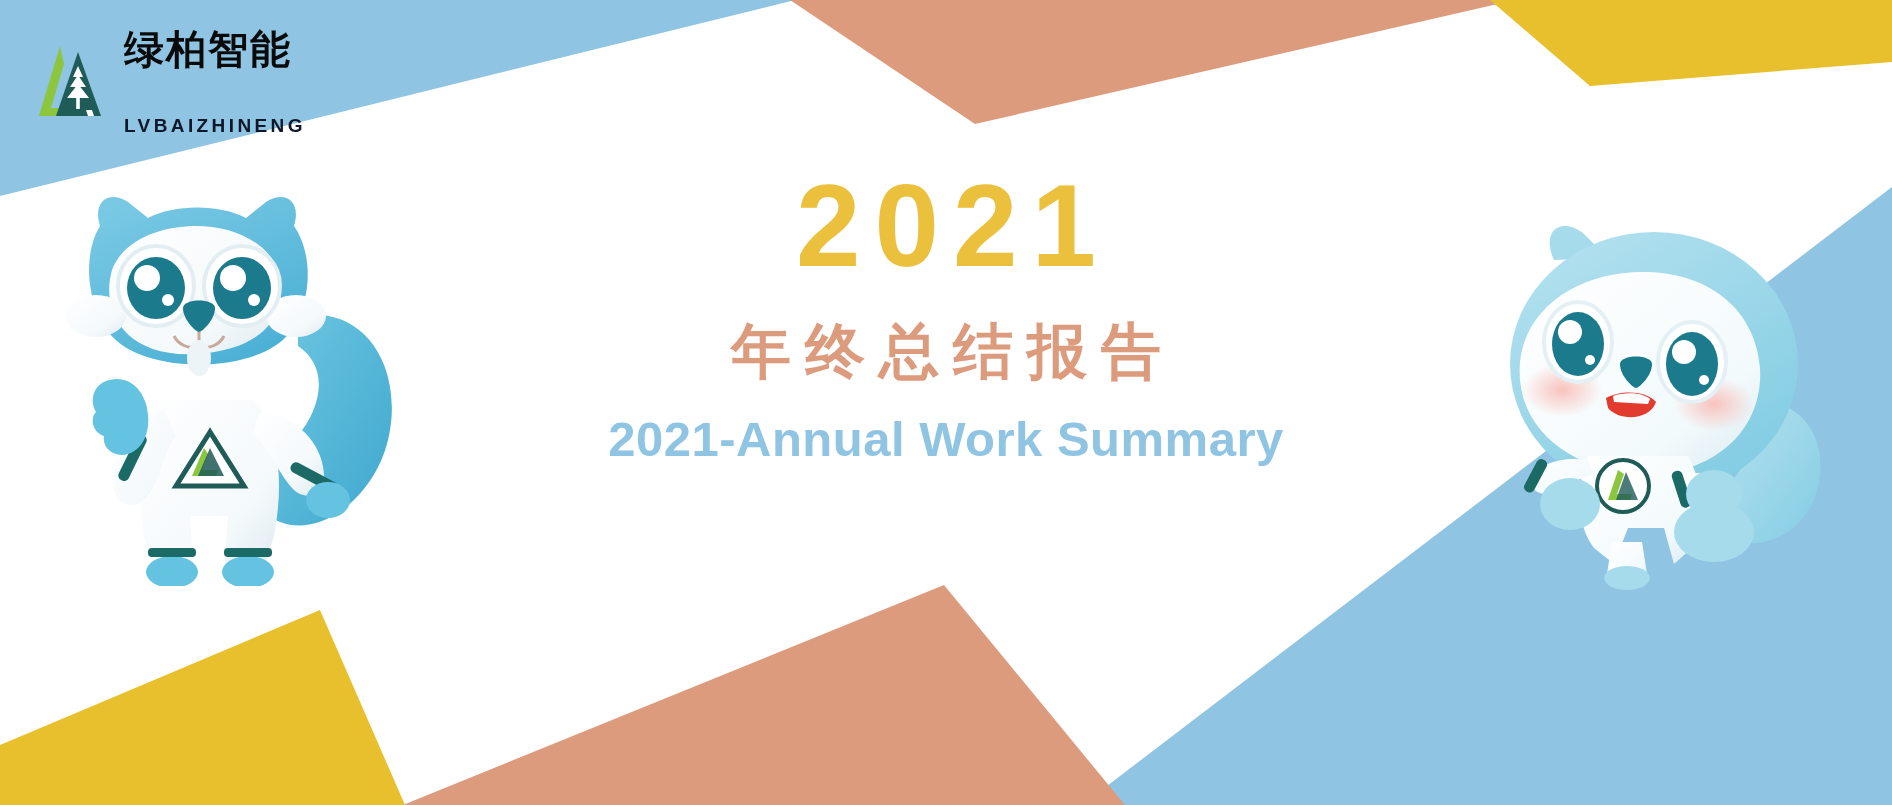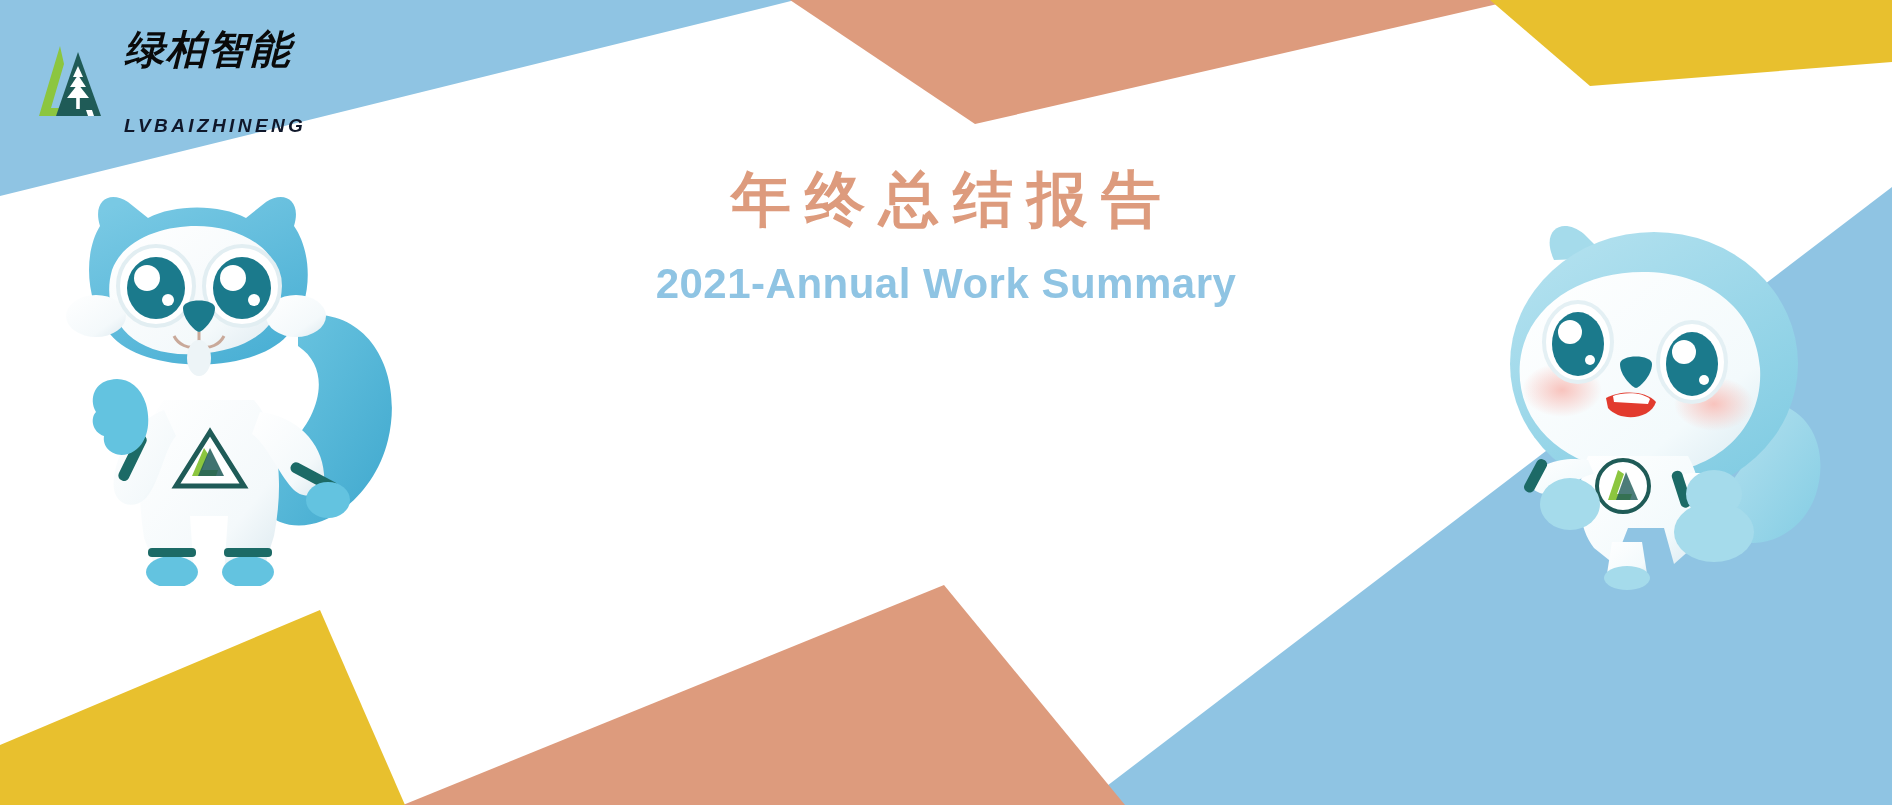--- a/index.html
+++ b/index.html
@@ -37,21 +37,20 @@
   .logo-mark {
     width: 74px;
     height: 80px;
     flex: none;
   }
   .logo-words {
     display: flex;
     flex-direction: column;
     justify-content: space-between;
     gap: 2px;
-    font-style: italic;
   }
   .logo-cn {
     font-size: 40px;
     font-weight: 700;
     letter-spacing: 2px;
     color: #0a0a0a;
     line-height: 1.05;
     font-family: "DejaVu Sans", "Liberation Sans", sans-serif;
   }
   .logo-en {
@@ -86,21 +85,21 @@
     font-size: 60px;
     font-weight: 700;
     color: #DD9B7D;
     letter-spacing: 14px;
     line-height: 1.05;
     margin: 0 0 32px 0;
     text-indent: 14px;
     font-family: "DejaVu Sans", "Liberation Sans", sans-serif;
   }
   .sub-title {
-    font-size: 42px;
+    font-size: 49px;
     font-weight: 700;
     color: #8FC4E3;
     letter-spacing: 0.5px;
     line-height: 1;
     margin: 0;
   }
 
   
   .mascot {
     position: absolute;
@@ -312,17 +311,18 @@
              C218 286 210 276 200 274 Z" fill="url(#bodyW2)"></path>
     <rect x="198" y="258" width="11" height="38" rx="5" fill="#1C6A66" transform="rotate(-18 204 277)"></rect>
     <ellipse cx="236" cy="282" rx="28" ry="24" fill="#A5DBEB"></ellipse>
 
     <ellipse cx="236" cy="320" rx="40" ry="30" fill="#A5DBEB"></ellipse>
     <path d="M134 330 L128 368 L170 368 L164 330 Z" fill="url(#bodyW2)"></path>
     <ellipse cx="149" cy="366" rx="23" ry="12" fill="#A5DBEB"></ellipse>
   </svg>
 
   <div class="title-block">
+    <div class="year-title">2021</div>
     <div class="main-title">年终总结报告</div>
     <div class="sub-title">2021-Annual Work Summary</div>
   </div>
 
 </div>
 
 </body></html>

